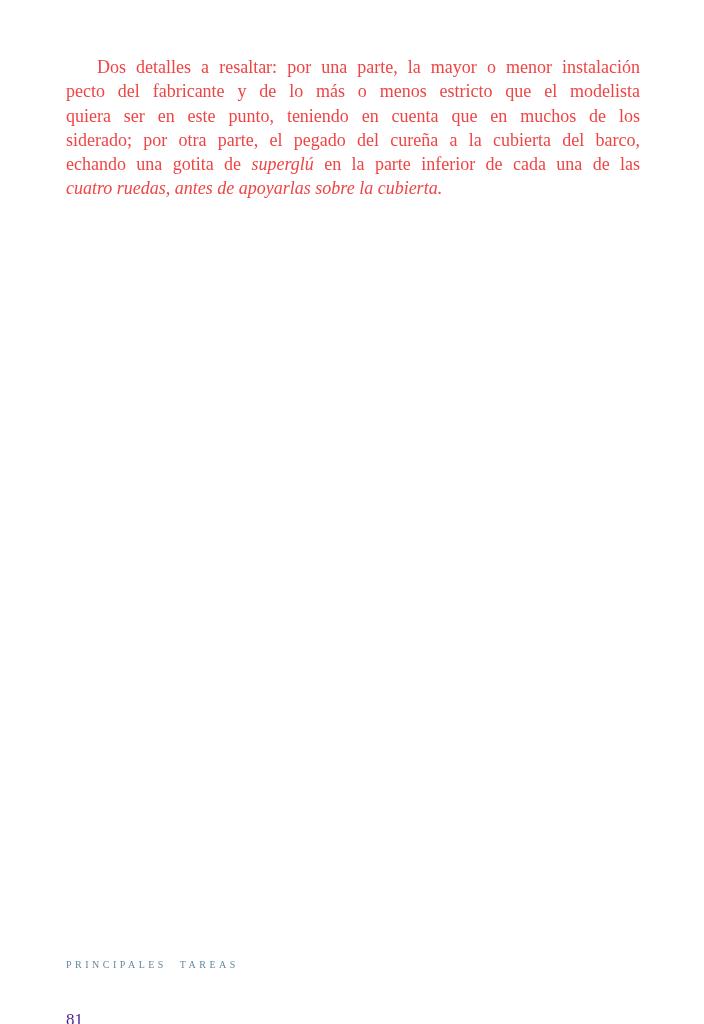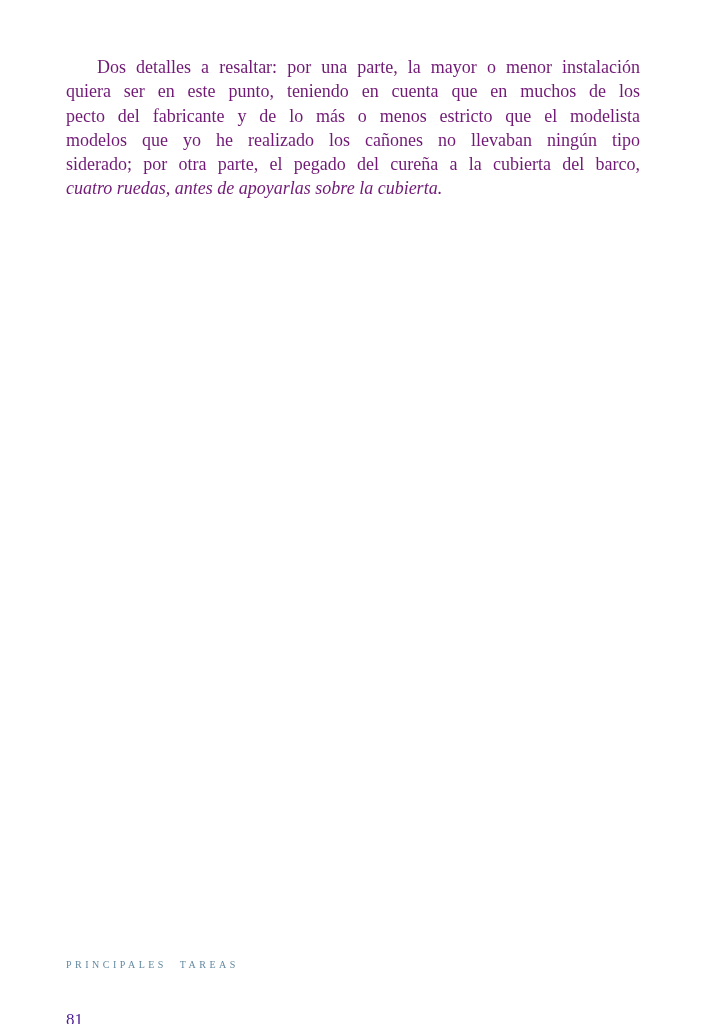--- a/index.html
+++ b/index.html
@@ -13,21 +13,21 @@
     height: 1024px;
     background: #ffffff;
     overflow: hidden;
     font-family: "Liberation Serif", "DejaVu Serif", serif;
   }
   .text-block {
     position: absolute;
     left: 66px;
     top: 55px;
     width: 574px;
-    color: #701a75;
+    color: #ef4444;
     font-size: 18px;
     line-height: 24.3px;
   }
   .line {
     text-align: justify;
     text-align-last: justify;
     white-space: normal;
   }
   .line.indent {
     text-indent: 31px;
@@ -63,24 +63,24 @@
     margin-top: 40px;
   }
 </style>
 </head>
 <body>
 
 <div class="page">
 
   <div class="text-block">
     <div class="line indent"><span>Dos detalles a resaltar: por una parte, la mayor o menor instalación</span><span class="em"></span><span></span></div>
+    <div class="line"><span>pecto del fabricante y de lo más o menos estricto que el modelista</span><span class="em"></span><span></span></div>
     <div class="line"><span>quiera ser en este punto, teniendo en cuenta que en muchos de los</span><span class="em"></span><span></span></div>
-    <div class="line"><span>pecto del fabricante y de lo más o menos estricto que el modelista</span><span class="em"></span><span></span></div>
-    <div class="line"><span>modelos que yo he realizado los cañones no llevaban ningún tipo</span><span class="em"></span><span></span></div>
     <div class="line"><span>siderado; por otra parte, el pegado del cureña a la cubierta del barco,</span><span class="em"></span><span></span></div>
+    <div class="line"><span>echando una gotita de </span><span class="em">superglú</span><span> en la parte inferior de cada una de las</span></div>
     <div class="line last"><span>cuatro ruedas, antes de apoyarlas sobre la cubierta.</span><span class="em"></span><span></span></div>
   </div>
 
   <div class="footer">
     <span class="running-title">PRINCIPALES TAREAS</span>
     <span class="page-number">81</span>
   </div>
 
 </div>
 

